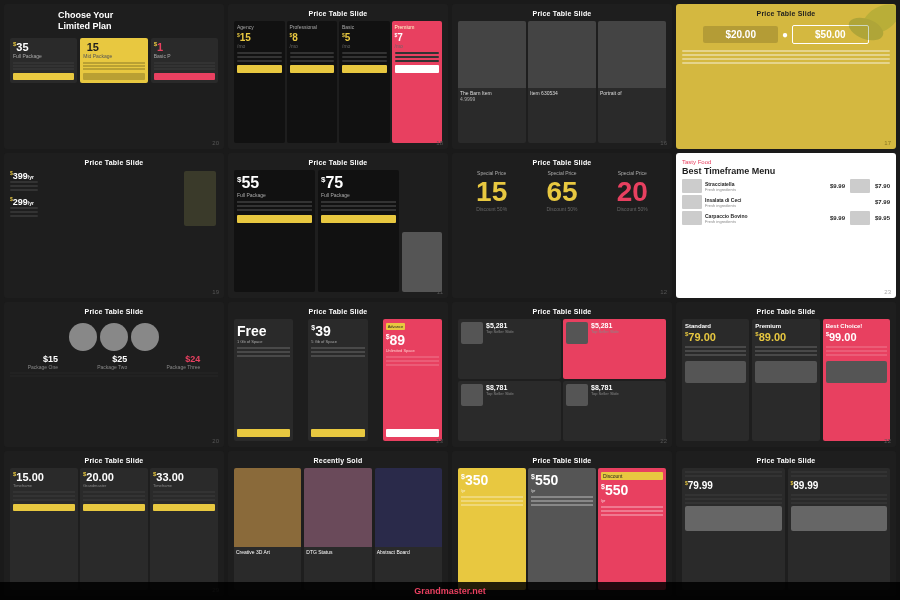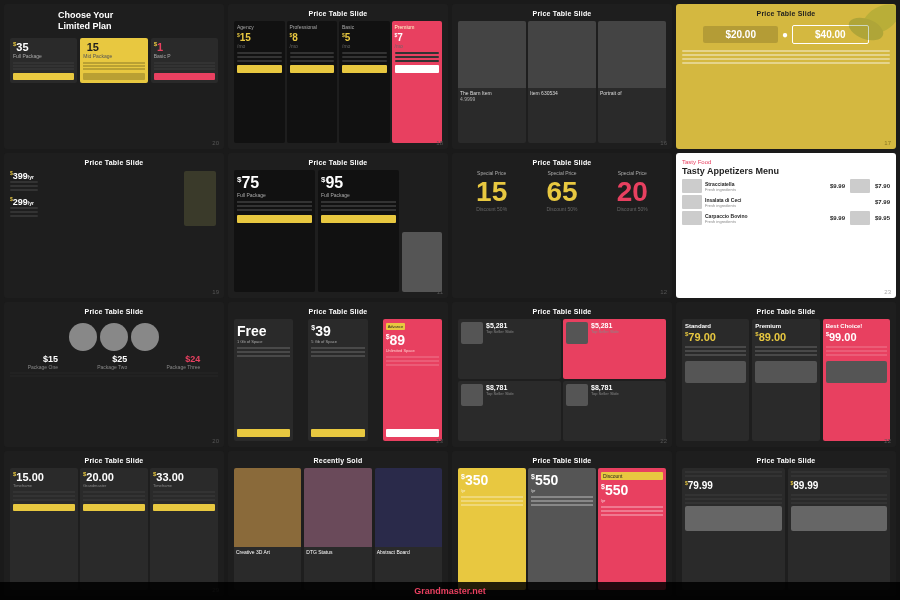--- a/index.html
+++ b/index.html
@@ -727,21 +727,21 @@
     <div style="position:absolute;top:0;right:0;width:50px;height:50px;overflow:hidden;opacity:0.3;">
       <svg viewBox="0 0 50 50" width="50" height="50">
         <ellipse cx="35" cy="15" rx="20" ry="12" fill="#7a9a2a" transform="rotate(-30 35 15)"></ellipse>
         <ellipse cx="20" cy="25" rx="18" ry="10" fill="#5a7a2a" transform="rotate(20 20 25)"></ellipse>
       </svg>
     </div>
     <div class="slide-title" style="color:#1e1e1e;">Price Table Slide</div>
     <div class="price-row">
       <div class="price-box">$20.00</div>
       <div style="font-size:10px;color:#fff;font-weight:bold;">●</div>
-      <div class="price-box outline">$40.00</div>
+      <div class="price-box outline">$50.00</div>
     </div>
     <div class="lines" style="margin-top:6px;">
       <div class="line"></div>
         <div class="line"></div>
         <div class="line"></div>
         <div class="line"></div>
     </div>
     <div class="slide-number" style="color:#8a7820;">17</div>
   </div>
 
@@ -770,31 +770,31 @@
       </div>
     </div>
     <div class="pkg-img img-green"></div>
     <div class="slide-number">19</div>
   </div>
 
   <div class="slide slide-6">
     <div class="slide-title">Price Table Slide</div>
     <div class="price-cols">
       <div class="price-col">
-        <div class="big-price"><sup>$</sup>75</div>
+        <div class="big-price"><sup>$</sup>55</div>
         <div class="p-label">Full Package</div>
         <div class="p-lines">
           <div class="p-line"></div>
             <div class="p-line"></div>
             <div class="p-line"></div>
         </div>
         <div style="height:8px;background:#e8c840;border-radius:1px;margin-top:4px;"></div>
       </div>
       <div class="price-col">
-        <div class="big-price"><sup>$</sup>95</div>
+        <div class="big-price"><sup>$</sup>75</div>
         <div class="p-label">Full Package</div>
         <div class="p-lines">
           <div class="p-line"></div>
             <div class="p-line"></div>
             <div class="p-line"></div>
         </div>
         <div style="height:8px;background:#e8c840;border-radius:1px;margin-top:4px;"></div>
       </div>
       <div style="width:40px;height:60px;background:#555;border-radius:2px;align-self:flex-end;" class="img-orange"></div>
     </div>
@@ -818,21 +818,21 @@
         <div class="sp-label">Special Price</div>
         <div class="sp-num">20</div>
         <div class="sp-pct">Discount 50%</div>
       </div>
     </div>
     <div class="slide-number">12</div>
   </div>
 
   <div class="slide slide-8">
     <div class="brand">Tasty Food</div>
-    <div class="menu-title">Tasty Appetizers Menu</div>
+    <div class="menu-title">Best Timeframe Menu</div>
     <div class="menu-rows">
       <div class="menu-row">
         <div class="menu-img img-orange"></div>
         <div class="menu-info">
           <div class="menu-name">Stracciatella</div>
           <div class="menu-desc">Fresh ingredients</div>
         </div>
         <div class="menu-price">$9.99</div>
         <div class="menu-img img-green" style="margin-left:2px;"></div>
         <div class="menu-price" style="margin-left:2px;">$7.90</div>

